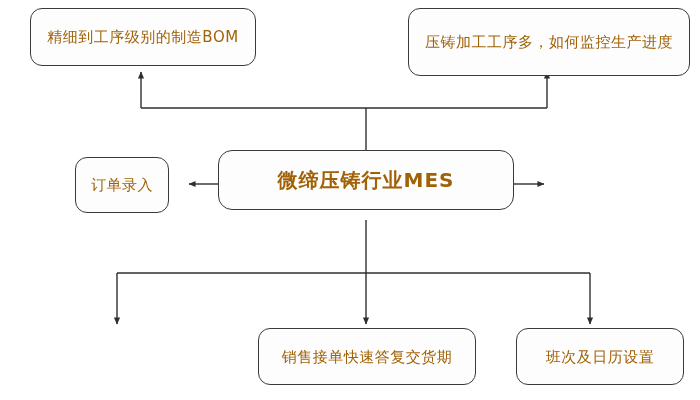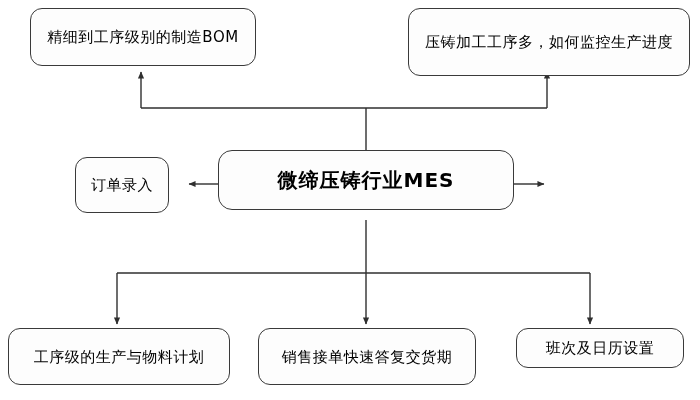--- a/index.html
+++ b/index.html
@@ -26,21 +26,21 @@
   .node {
     position: absolute;
     box-sizing: border-box;
     border: 1.3px solid #3a3a3a;
     border-radius: 12px;
     background: #fdfdfd;
     display: flex;
     align-items: center;
     justify-content: center;
     text-align: center;
-    color: #000000;
+    color: #a16207;
     z-index: 2;
   }
   .node-label {
     display: block;
     line-height: 1.2;
     letter-spacing: 0.5px;
     white-space: nowrap;
   }
   
   .node.central {
@@ -57,21 +57,21 @@
   .node.bottom .node-label { font-size: 15px; }
 
   
   #node-bom          { left: 30px;  top: 8px;   width: 226px; height: 58px; }
   #node-progress     { left: 408px; top: 8px;   width: 282px; height: 68px; }
   #node-order-entry  { left: 75px;  top: 157px; width: 94px; height: 56px; }
   #node-mes          { left: 218px; top: 150px; width: 296px; height: 60px; }
   #node-urgent       { left: 548px; top: 156px; width: 144px; height: 57px; }
   #node-plan         { left: 8px;   top: 328px; width: 222px; height: 57px; }
   #node-delivery     { left: 258px; top: 328px; width: 218px; height: 57px; }
-  #node-calendar     { left: 516px; top: 328px; width: 168px; height: 40px; }
+  #node-calendar     { left: 516px; top: 328px; width: 168px; height: 57px; }
 </style>
 </head>
 <body>
 
 <div id="canvas">
 
   <svg id="edges" viewBox="0 0 700 400" xmlns="http://www.w3.org/2000/svg">
     <defs>
       <marker id="arrow-up" viewBox="0 0 10 10" refX="5" refY="9" markerWidth="5" markerHeight="5" orient="auto-start-reverse">
         <path d="M 1 9 L 5 1 L 9 9 z" fill="#2f2f2f"></path>
@@ -115,23 +115,20 @@
 
   <div class="node side" id="node-order-entry">
     <span class="node-label">订单录入</span>
   </div>
 
   <div class="node central" id="node-mes">
     <span class="node-label">微缔压铸行业MES</span>
   </div>
 
 
-  <div class="node bottom" id="node-plan">
-    <span class="node-label">工序级的生产与物料计划</span>
-  </div>
 
   <div class="node bottom" id="node-delivery">
     <span class="node-label">销售接单快速答复交货期</span>
   </div>
 
   <div class="node bottom" id="node-calendar">
     <span class="node-label">班次及日历设置</span>
   </div>
 
 </div>

